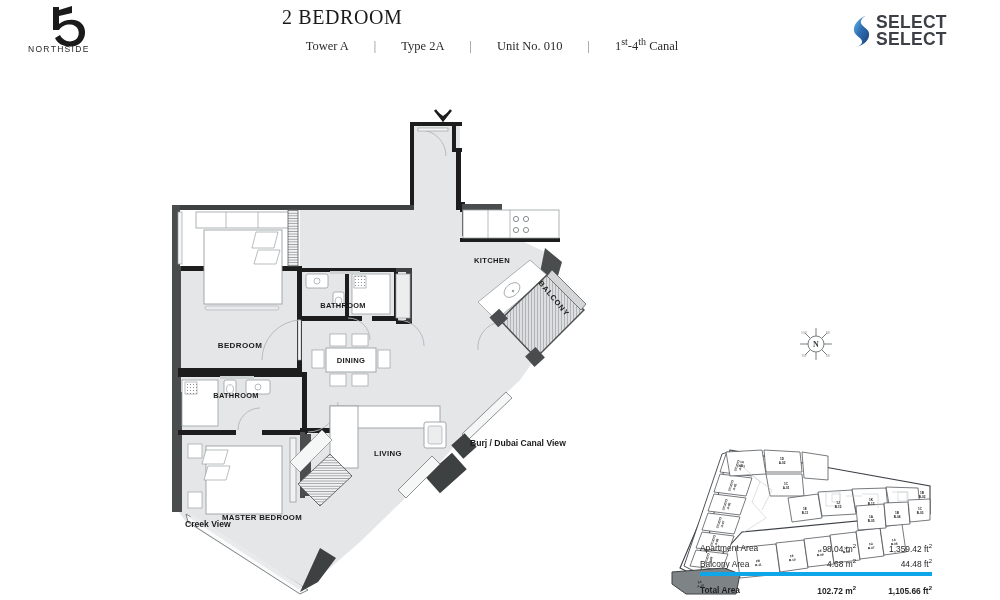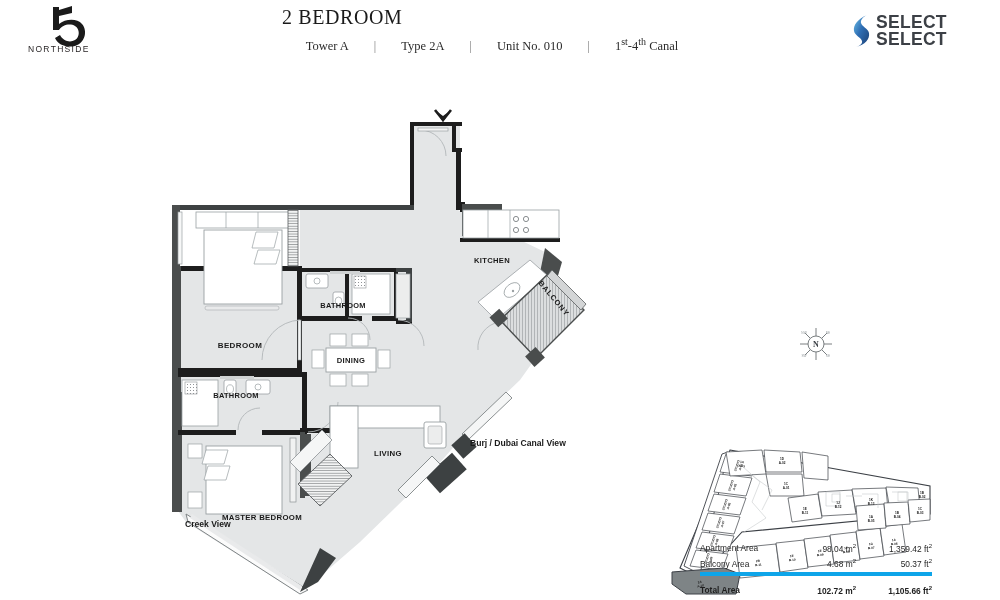--- a/index.html
+++ b/index.html
@@ -498,21 +498,21 @@
   <table id="area-table">
     <tbody>
         <tr>
       <td class="lbl">Apartment Area</td>
       <td class="m2"><span>98.04 m</span><sup>2</sup></td>
       <td class="ft2"><span>1,359.42 ft</span><sup>2</sup></td>
     </tr>
     <tr>
       <td class="lbl">Balcony Area</td>
       <td class="m2"><span>4.68 m</span><sup>2</sup></td>
-      <td class="ft2"><span>50.37 ft</span><sup>2</sup></td>
+      <td class="ft2"><span>44.48 ft</span><sup>2</sup></td>
     </tr>
     <tr class="total">
       <td class="lbl">Total Area</td>
       <td class="m2"><span>102.72 m</span><sup>2</sup></td>
       <td class="ft2"><span>1,105.66 ft</span><sup>2</sup></td>
     </tr>
   </tbody>
     </table>
 
 </div>

